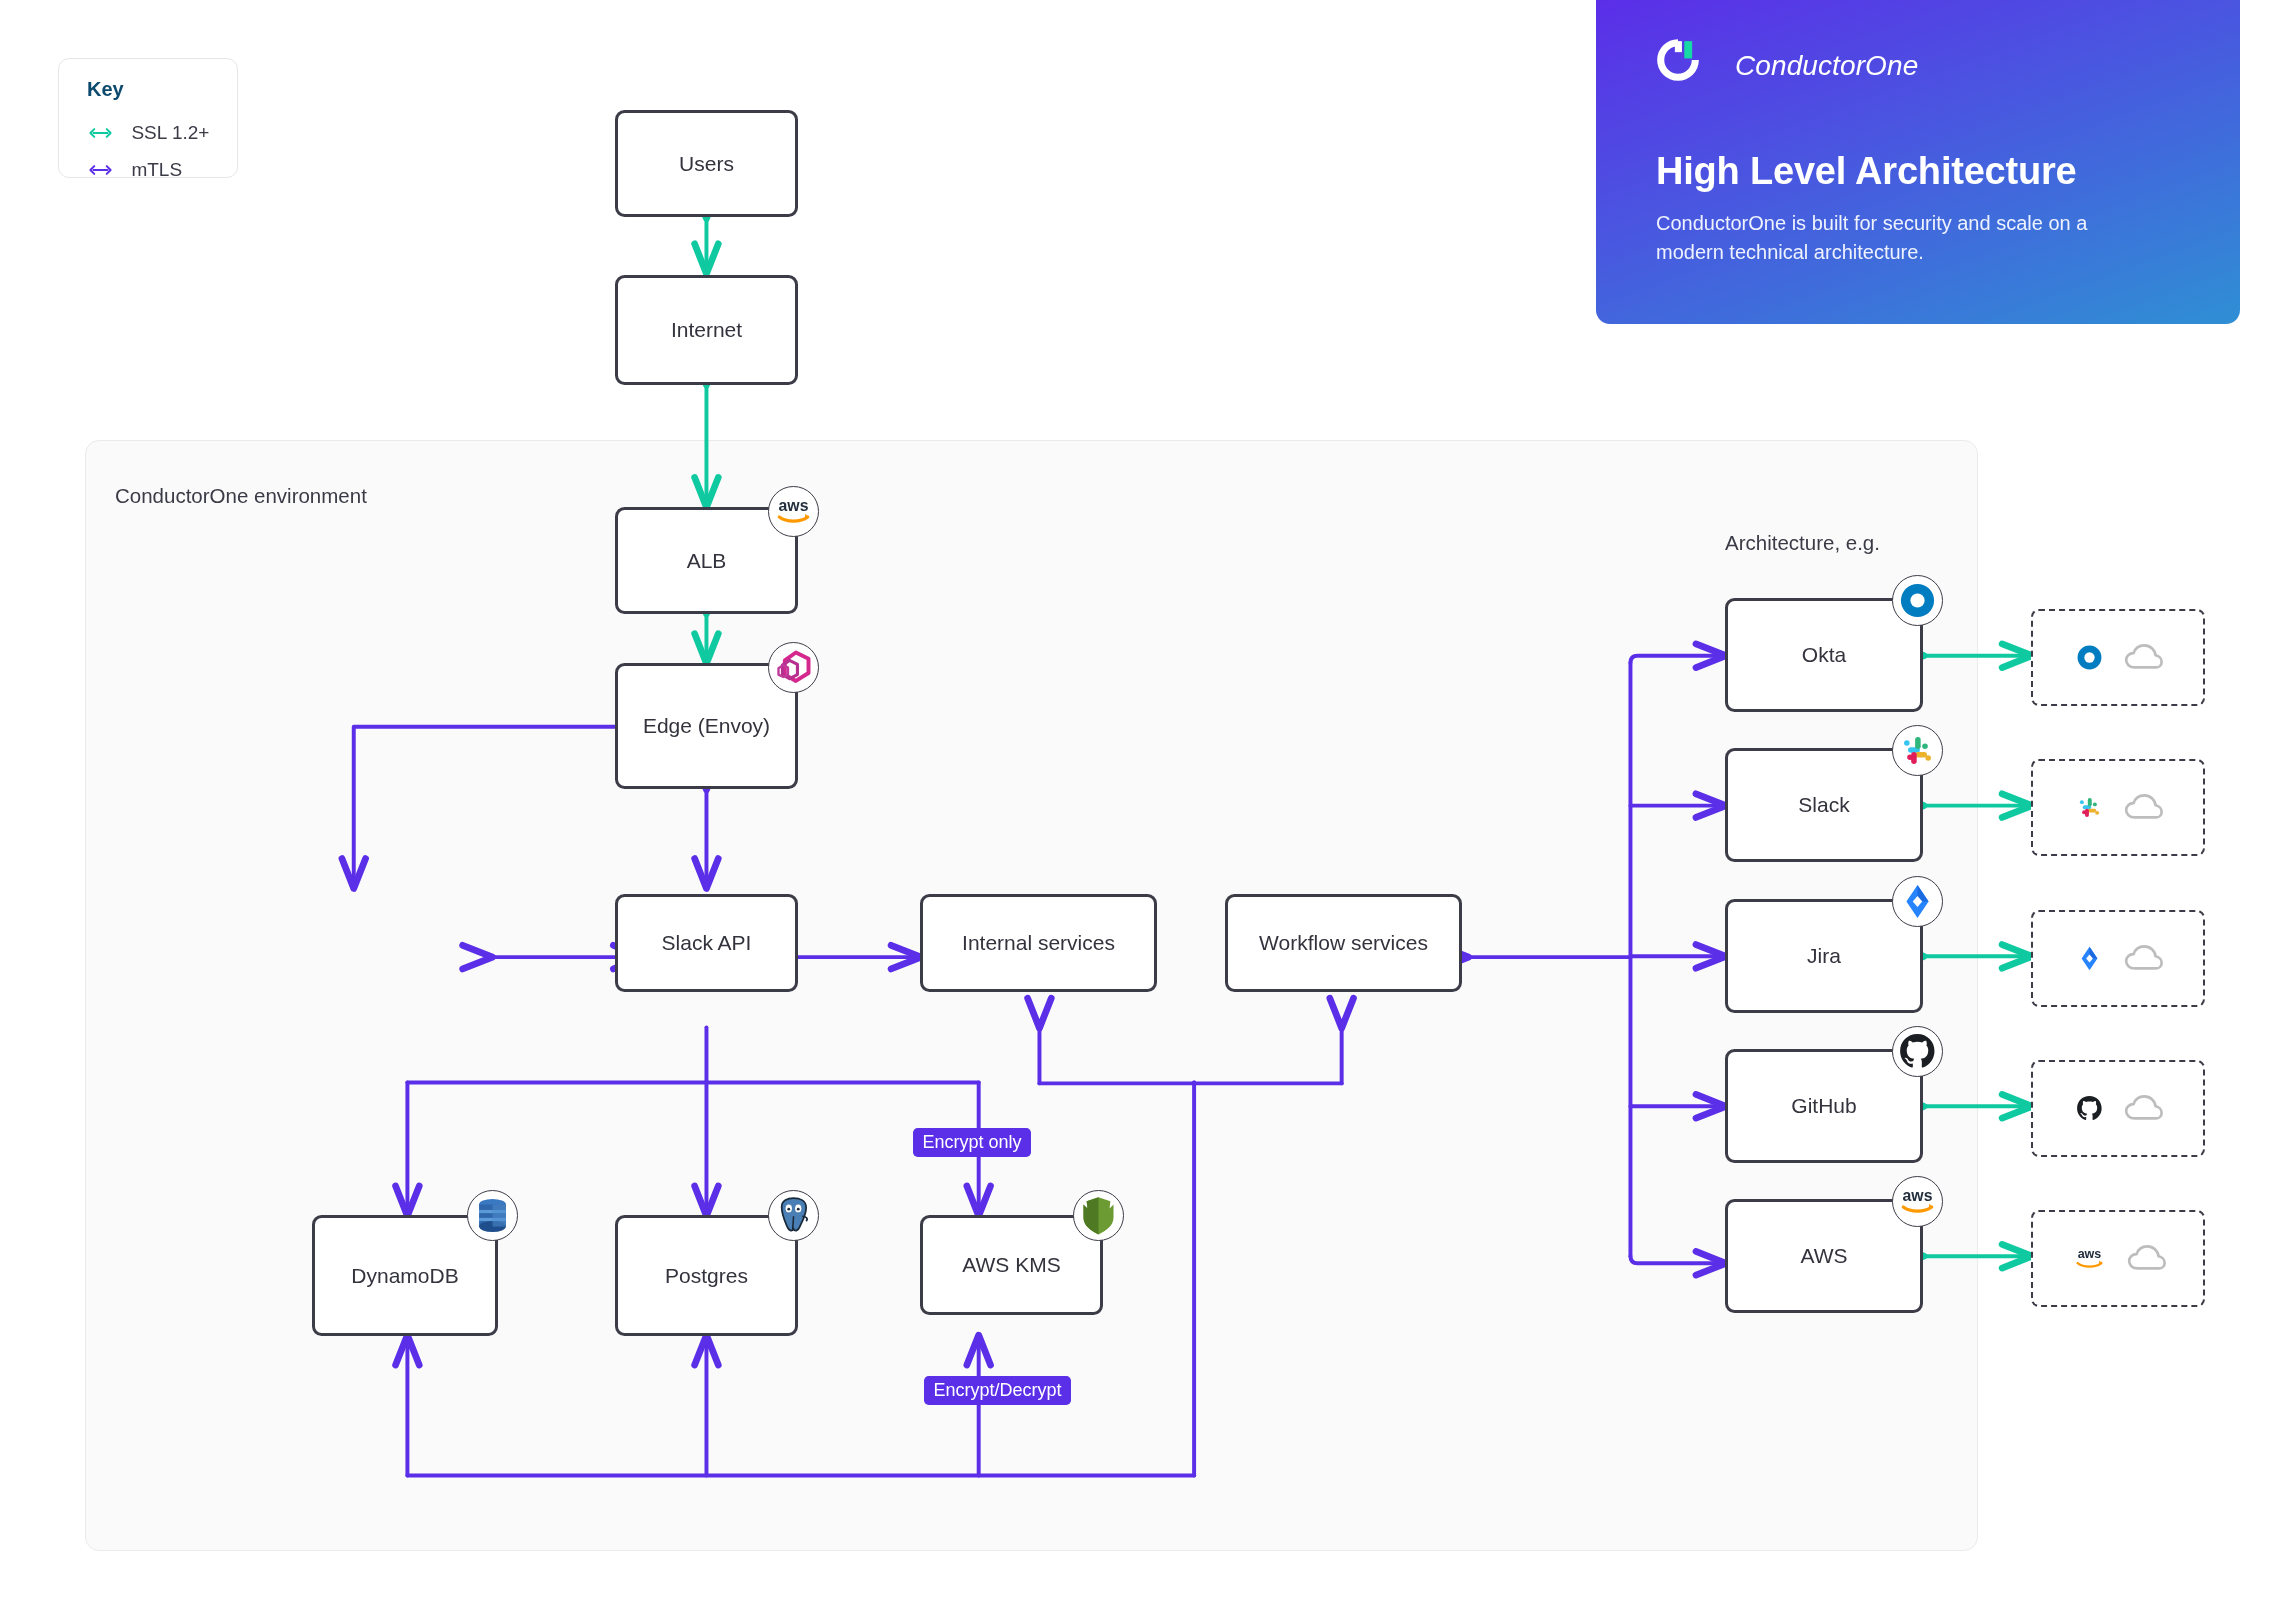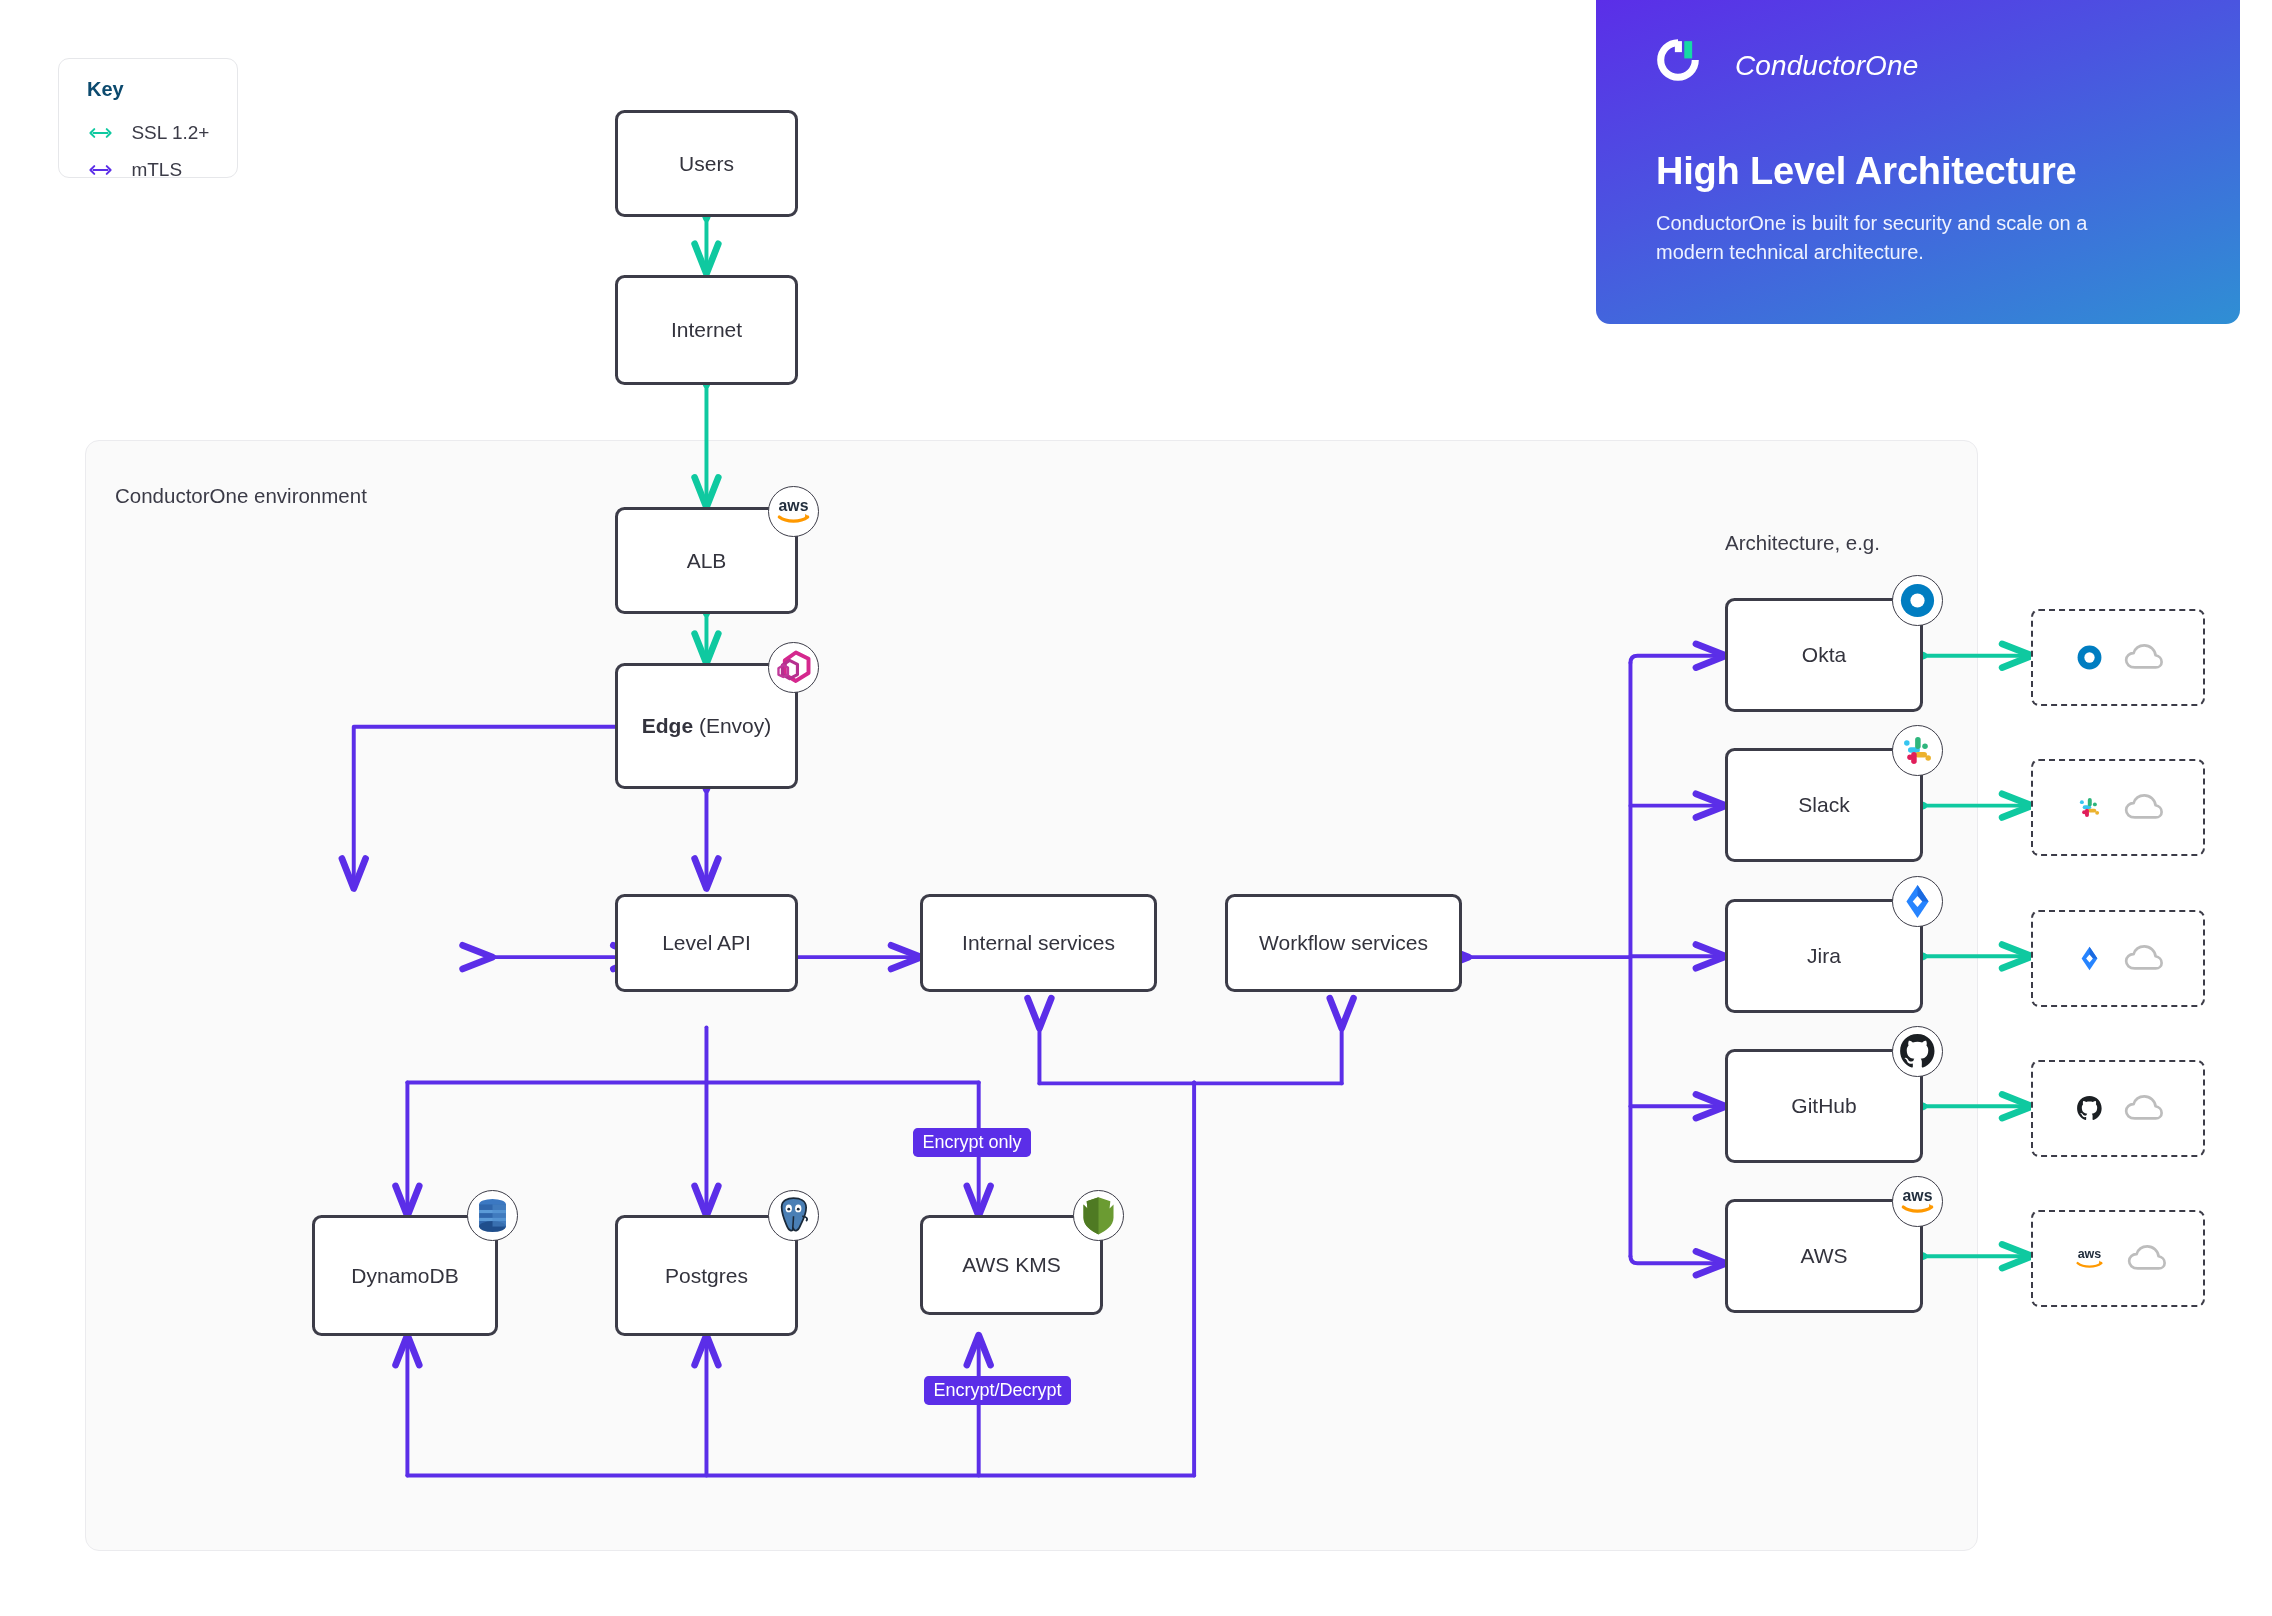--- a/index.html
+++ b/index.html
@@ -51,21 +51,21 @@
   .integrations-label{position:absolute;left:1725px;top:531px;font-size:20.5px;color:#3b3b47;}
 
   
   .node{
     position:absolute;background:#fff;border:3.2px solid #3c3c48;border-radius:9.5px;
     display:flex;align-items:center;justify-content:center;
     font-size:21px;color:#33333d;text-align:center;box-sizing:border-box;
     z-index:3;
   }
   .node .lbl{padding:0 8px;line-height:1.2;}
-  .node .lbl b{font-weight:700;}
+  .node .lbl b{font-weight:400;}
 
   
   .badge{
     position:absolute;width:49px;height:49px;border-radius:50%;
     background:#fff;border:1.6px solid #3c3c48;
     display:flex;align-items:center;justify-content:center;
     z-index:6;overflow:hidden;
   }
 
   
@@ -216,21 +216,21 @@
       <svg class="ico" viewBox="0 0 62 62" width="49" height="49">
         <path d="M34,12 L50,20 L50,38 L34,48 L20,40 L20,22 Z" fill="none" stroke="#d5288e" stroke-width="5" stroke-linejoin="round"></path>
         <path d="M26,22 L36,27 L36,40 L26,45 L17,40 L17,28 Z" fill="none" stroke="#b6308f" stroke-width="4" stroke-linejoin="round"></path>
         <path d="M18,28 L24,31 L24,40 L18,43 L12,40 L12,32 Z" fill="none" stroke="#c03a9b" stroke-width="3" stroke-linejoin="round"></path>
       </svg>
     </span>
   </div>
 
 
   <div class="node" style="left:615px;top:894px;width:183px;height:98px;">
-    <span class="lbl">Level API</span>
+    <span class="lbl">Slack API</span>
   </div>
 
   <div class="node" style="left:920px;top:894px;width:237px;height:98px;">
     <span class="lbl">Internal services</span>
   </div>
 
   <div class="node" style="left:1225px;top:894px;width:237px;height:98px;">
     <span class="lbl">Workflow services</span>
   </div>
 

